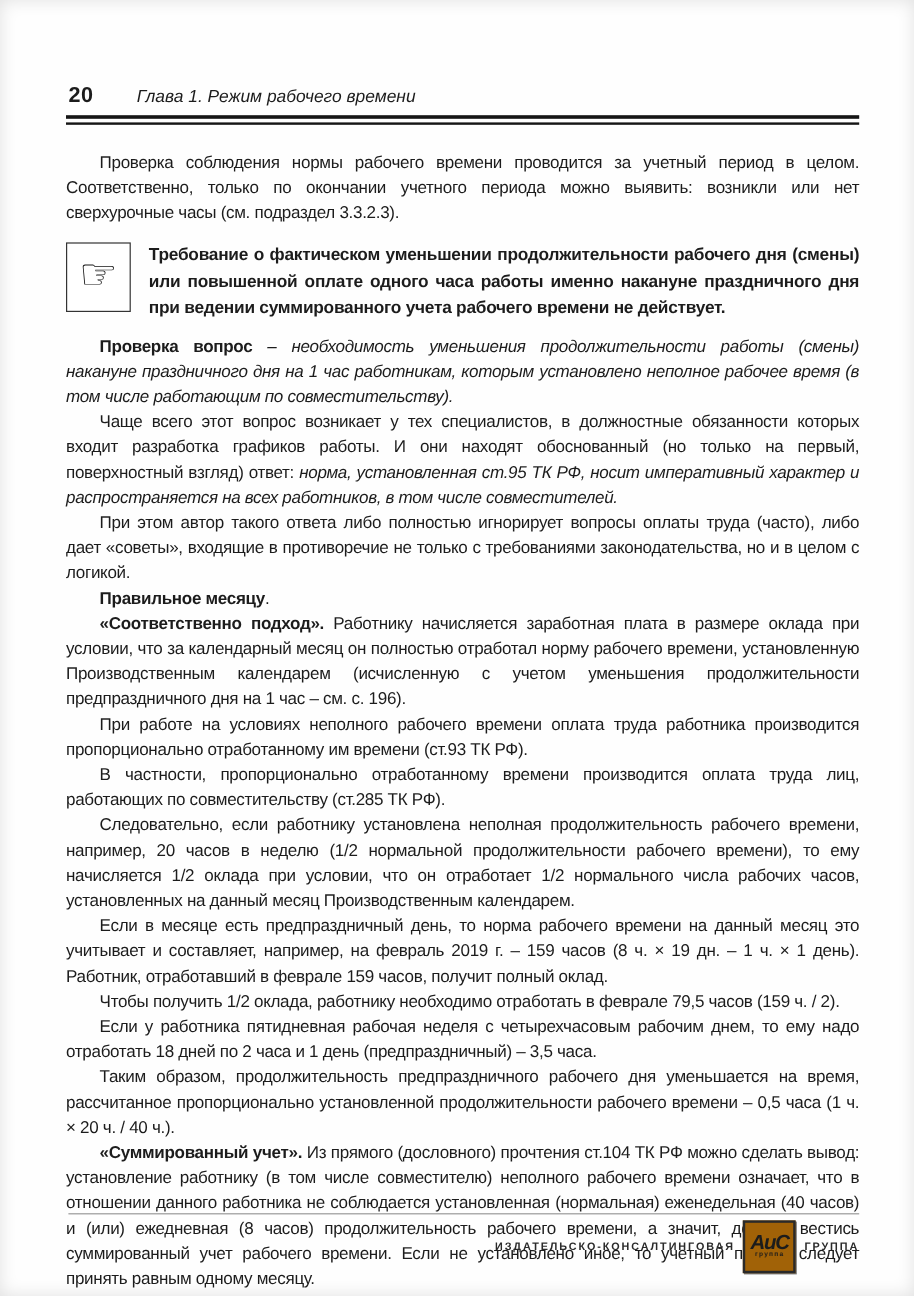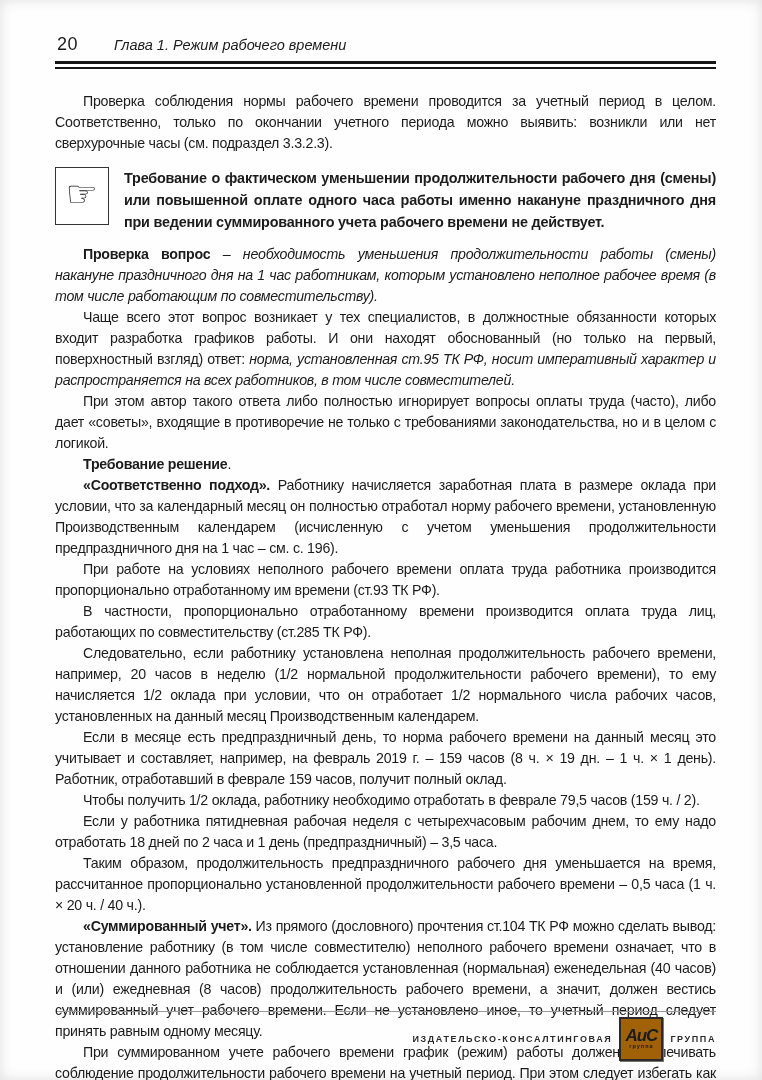--- a/index.html
+++ b/index.html
@@ -11,21 +11,21 @@
     box-shadow:inset 0 0 14px rgba(0,0,0,0.12);
     font-family:"Liberation Sans","DejaVu Sans",sans-serif;
     color:#1c1c1c;
     overflow:hidden;
   }
   .content{
     position:absolute;left:55px;right:46px;top:34px;
   }
   
   .hdr{display:flex;align-items:baseline;gap:36px;padding:0 0 6px 2px;}
-  .hdr .pnum{font-size:18px;font-weight:normal;letter-spacing:0.5px;}
+  .hdr .pnum{font-size:18px;font-weight:bold;letter-spacing:0.5px;margin-top:35px;}
   .hdr .chap{font-size:14.5px;font-style:italic;}
   .rule-double{height:3px;border-top:3px solid #151515;border-bottom:2px solid #151515;margin-bottom:22px;}
   
   .body-text{font-size:14.2px;line-height:21px;letter-spacing:-0.25px;text-align:justify;}
   .body-text p{margin:0;text-indent:28px;}
   .run-b{font-weight:bold;}
   .run-i{font-style:italic;}
   
   .notice{display:flex;gap:15px;margin:13px 0 11px 0;align-items:flex-start;}
   .notice-icon-box{
@@ -67,21 +67,21 @@
       <div class="notice-icon-box">
         <span class="hand-glyph">☞</span>
       </div>
       <div class="notice-text">Требование о фактическом уменьшении продолжительности рабочего дня (смены) или повышенной оплате одного часа работы именно накануне праздничного дня при ведении суммированного учета рабочего времени не действует.</div>
     </div>
 
     <div class="body-text" id="main-paragraphs">
         <p><span class="run-b">Проверка вопрос</span><span class="run-i"> – необходимость уменьшения продолжительности работы (смены) накануне праздничного дня на 1 час работникам, которым установлено неполное рабочее время (в том числе работающим по совместительству).</span></p>
         <p><span>Чаще всего этот вопрос возникает у тех специалистов, в должностные обязанности которых входит разработка графиков работы. И они находят обоснованный (но только на первый, поверхностный взгляд) ответ: </span><span class="run-i">норма, установленная ст.95 ТК РФ, носит императивный характер и распространяется на всех работников, в том числе совместителей.</span></p>
         <p><span>При этом автор такого ответа либо полностью игнорирует вопросы оплаты труда (часто), либо дает «советы», входящие в противоречие не только с требованиями законодательства, но и в целом с логикой.</span></p>
-        <p><span class="run-b">Требование решение</span><span>.</span></p>
+        <p><span class="run-b">Правильное месяцу</span><span>.</span></p>
         <p><span class="run-b">«Соответственно подход».</span><span> Работнику начисляется заработная плата в размере оклада при условии, что за календарный месяц он полностью отработал норму рабочего времени, установленную Производственным календарем (исчисленную с учетом уменьшения продолжительности предпраздничного дня на 1 час – см. с. 196).</span></p>
         <p><span>При работе на условиях неполного рабочего времени оплата труда работника производится пропорционально отработанному им времени (ст.93 ТК РФ).</span></p>
         <p><span>В частности, пропорционально отработанному времени производится оплата труда лиц, работающих по совместительству (ст.285 ТК РФ).</span></p>
         <p><span>Следовательно, если работнику установлена неполная продолжительность рабочего времени, например, 20 часов в неделю (1/2 нормальной продолжительности рабочего времени), то ему начисляется 1/2 оклада при условии, что он отработает 1/2 нормального числа рабочих часов, установленных на данный месяц Производственным календарем.</span></p>
         <p><span>Если в месяце есть предпраздничный день, то норма рабочего времени на данный месяц это учитывает и составляет, например, на февраль 2019 г. – 159 часов (8 ч. × 19 дн. – 1 ч. × 1 день). Работник, отработавший в феврале 159 часов, получит полный оклад.</span></p>
         <p><span>Чтобы получить 1/2 оклада, работнику необходимо отработать в феврале 79,5 часов (159 ч. / 2).</span></p>
         <p><span>Если у работника пятидневная рабочая неделя с четырехчасовым рабочим днем, то ему надо отработать 18 дней по 2 часа и 1 день (предпраздничный) – 3,5 часа.</span></p>
         <p><span>Таким образом, продолжительность предпраздничного рабочего дня уменьшается на время, рассчитанное пропорционально установленной продолжительности рабочего времени – 0,5 часа (1 ч. × 20 ч. / 40 ч.).</span></p>
         <p><span class="run-b">«Суммированный учет».</span><span> Из прямого (дословного) прочтения ст.104 ТК РФ можно сделать вывод: установление работнику (в том числе совместителю) неполного рабочего времени означает, что в отношении данного работника не соблюдается установленная (нормальная) еженедельная (40 часов) и (или) ежедневная (8 часов) продолжительность рабочего времени, а значит, должен вестись суммированный учет рабочего времени. Если не установлено иное, то учетный период следует принять равным одному месяцу.</span></p>
         <p><span>При суммированном учете рабочего времени график (режим) работы должен обеспечивать соблюдение продолжительности рабочего времени на учетный период. При этом следует избегать как превышения нормы («лишние» часы будут признаваться сверхурочными – ст.99 ТКРФ), так и недоработок (невыполнения норм труда по вине работодателя – ст.155 ТК РФ).</span></p>

